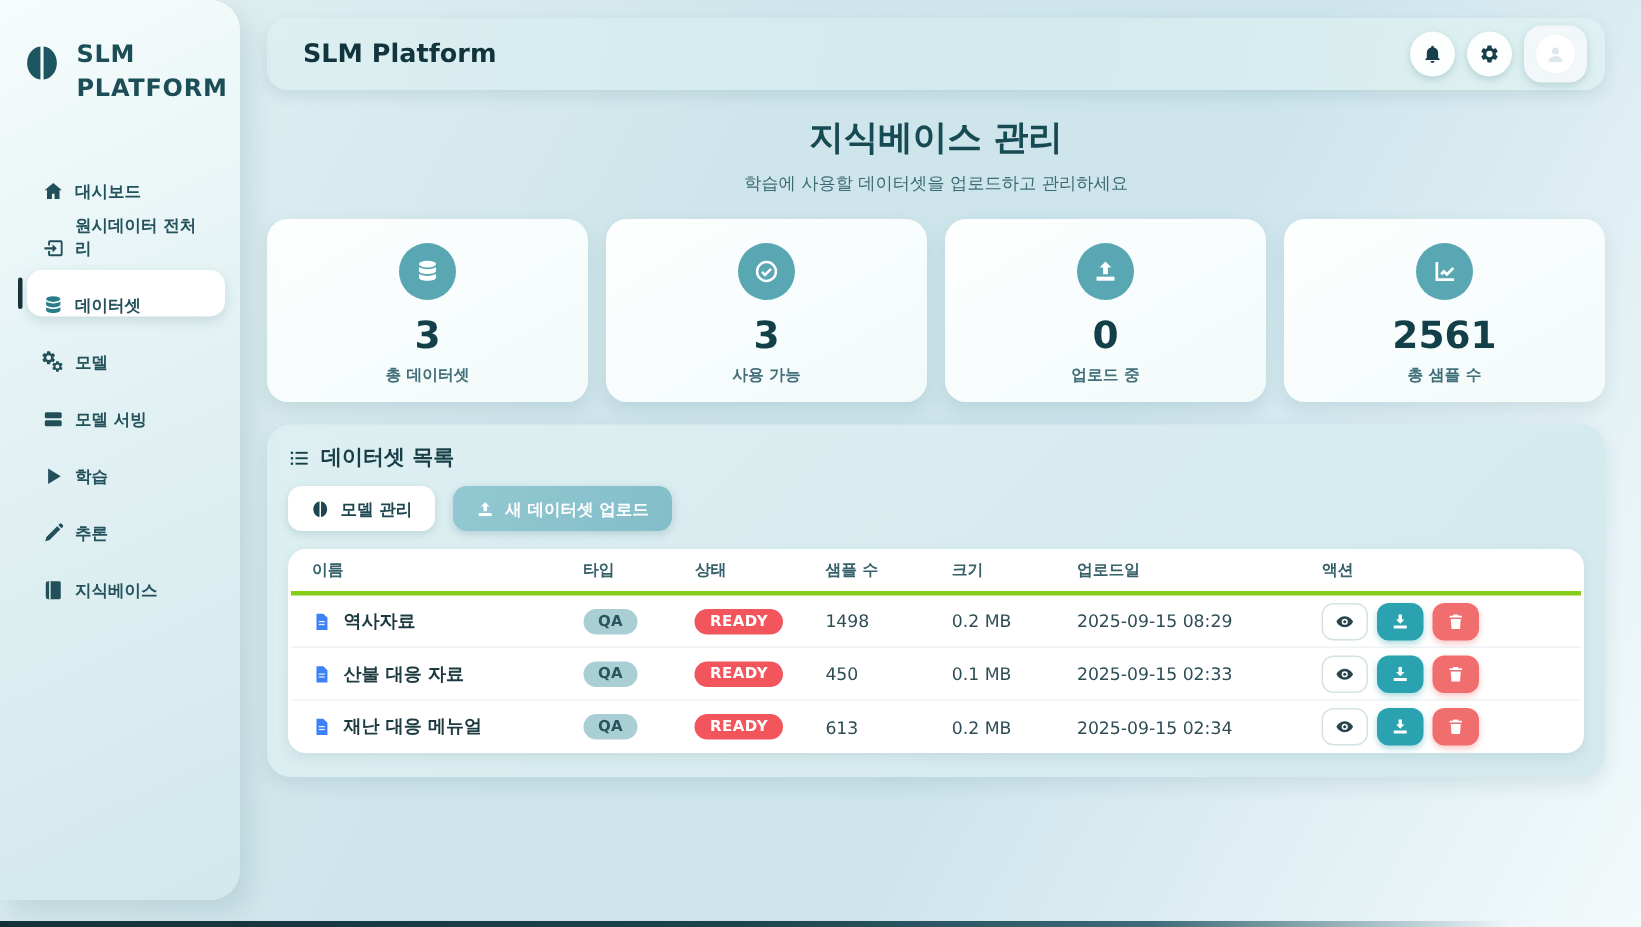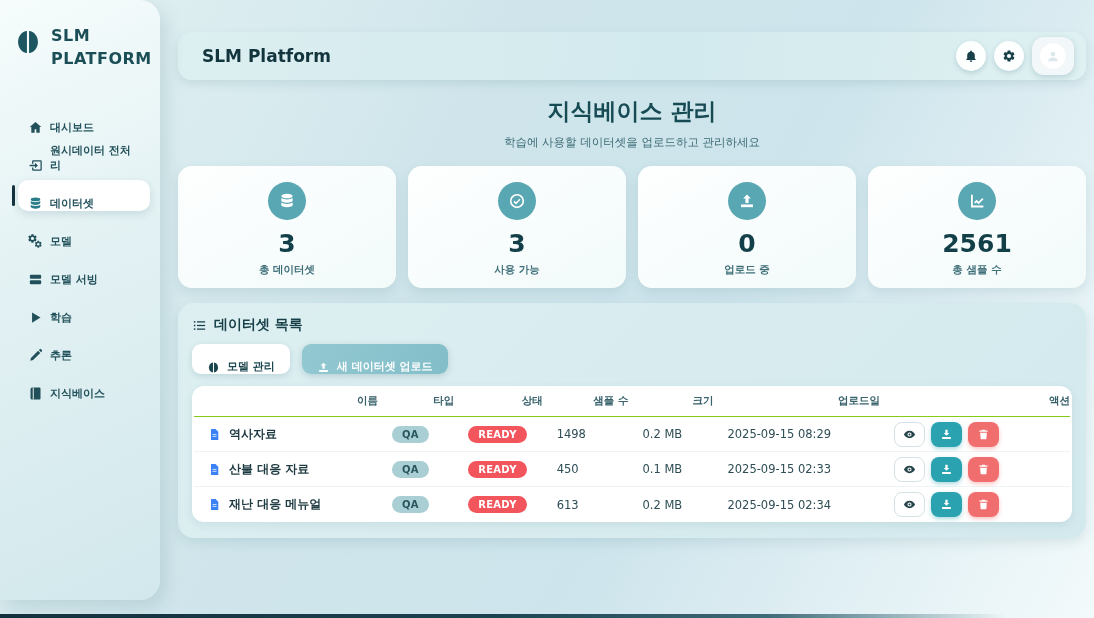--- a/index.html
+++ b/index.html
@@ -29,21 +29,21 @@
   .nav-item .ic { width:15px; height:15px; color:#21505a; flex:none; }
   .nav-item.active {
     background:#fff; box-shadow:0 3px 8px rgba(60,110,120,.18);
   }
   .nav-item.active .ic { color:#2a7c88; }
   .nav-item.active::before {
     content:""; position:absolute; left:-6px; top:5px; width:3px; height:21px;
     background:#16323c; border-radius:2px;
   }
   
-  .main { position:absolute; left:178px; right:8px; top:0;margin-top:20px; }
+  .main { position:absolute; left:178px; right:24px; top:0; }
   .topbar {
     margin-top:12px; height:48px; border-radius:14px;
     background:linear-gradient(100deg,#dceff1 0%,#d2e9ed 55%,#dff1f2 100%);
     box-shadow:0 4px 10px rgba(70,120,130,.15);
     display:flex; align-items:center; padding:0 12px 0 24px;
   }
   .topbar-title { font-size:17px; font-weight:bold; color:#12343d; flex:1; }
   .topbar-right { display:flex; align-items:center; gap:8px; }
   .icon-btn {
     width:30px; height:30px; border-radius:50%; background:#fdffff; border:none;
@@ -84,31 +84,31 @@
   .section {
     margin-top:15px; border-radius:16px;
     background:linear-gradient(135deg,#ddeff1 0%,#d3e9ed 100%);
     box-shadow:0 5px 12px rgba(70,120,130,.14);
     padding:13px 14px 16px 14px;
   }
   .section-head { display:flex; align-items:center; gap:7px; font-size:14px; font-weight:bold; color:#173f48; }
   .section-head .ic { width:15px; height:15px; color:#173f48; }
   .btn-row { display:flex; gap:12px; margin-top:10px; }
   .btn {
-    height:30px; border:none; border-radius:9px; display:flex; align-items:flex-end; gap:7px;
+    height:30px; border:none; border-radius:9px; display:flex; align-items:center; gap:7px;
     padding:0 15px; font-size:11px; font-weight:bold; cursor:pointer;
     font-family:inherit;
   }
   .btn .ic { width:13px; height:13px; }
   .btn-white { background:#ffffff; color:#1d4750; box-shadow:0 2px 6px rgba(70,120,130,.2); }
   .btn-teal { background:linear-gradient(120deg,#93c8d1,#82bec9); color:#fefefe; box-shadow:0 2px 6px rgba(70,120,130,.25); }
   
   .table-wrap { margin-top:12px; background:#fff; border-radius:12px; box-shadow:0 3px 8px rgba(70,120,130,.12); overflow:hidden; padding:0 2px; }
   .t-row { display:grid; grid-template-columns:21% 8.7% 10.1% 9.8% 9.7% 19% 21.7%; align-items:center; }
-  .t-head { height:31px; border-bottom:1px solid #84cc16;text-align:right; }
+  .t-head { height:31px; border-bottom:3px solid #84cc16; }
   .t-head > div { font-size:10.5px; font-weight:bold; color:#37616b; padding-left:14px; }
   .t-body-row { height:35px; border-bottom:1px solid #eef4f5; }
   .t-body-row:last-child { border-bottom:none; }
   .t-body-row > div { padding-left:14px; font-size:11.5px; color:#2e4d55; }
   .cell-name { display:flex; align-items:center; gap:8px; font-weight:bold; color:#1d3a41 !important; font-size:12px !important; }
   .cell-name .ic { width:13px; height:15px; color:#3b82f6; flex:none; }
   .pill {
     display:inline-block; font-size:10px; font-weight:bold; border-radius:9px;
     padding:3px 10px; letter-spacing:.3px;
   }

